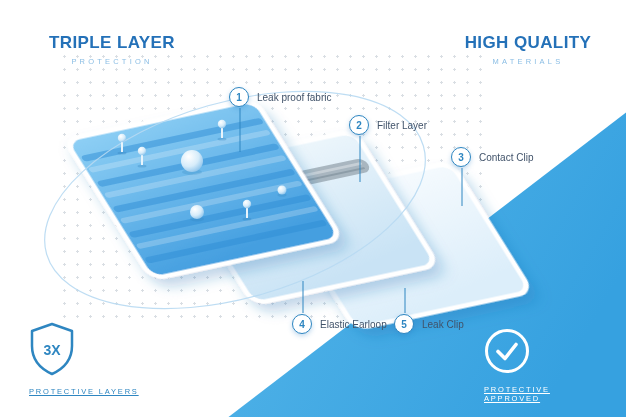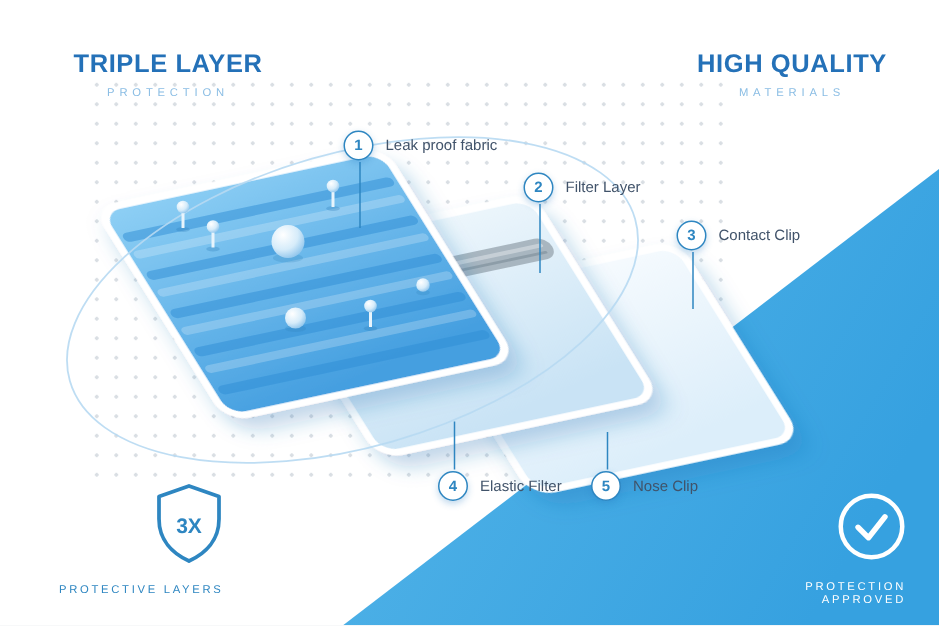--- a/index.html
+++ b/index.html
@@ -26,24 +26,24 @@
                   border:1.5px solid #2e86c1; color:#2e86c1; font-size:10px; font-weight:bold;
                   display:flex; align-items:center; justify-content:center;
                   box-shadow:0 2px 5px rgba(42,127,196,.3); flex:0 0 auto; }
   .callout .lbl { font-size:10px; color:#41536a; white-space:nowrap; }
   .c1 { left:229px; top:87px; }
   .c2 { left:349px; top:115px; }
   .c3 { left:451px; top:147px; }
   .c4 { left:292px; top:314px; }
   .c5 { left:394px; top:314px; }
 
-  .badge { position:absolute; width:120px; text-align:right; z-index:3; }
+  .badge { position:absolute; width:120px; text-align:left; z-index:3; }
   .badge-left  { left:29px;  top:322px; }
   .badge-right { left:484px; top:328px; }
-  .badge-label { font-size:7.5px; letter-spacing:1.8px; margin-top:7px; }
+  .badge-label { font-size:7.5px; letter-spacing:1.8px; margin-top:7px;text-decoration:underline; }
   .badge-left  .badge-label { color:#2e86c1; }
   .badge-right .badge-label { color:#ffffff; }
 </style>
 </head>
 <body>
 
 <div class="stage">
 
   <div class="dots"></div>
   <div class="triangle"></div>
@@ -157,36 +157,36 @@
   <div class="callout c2">
     <span class="num">2</span>
     <span class="lbl">Filter Layer</span>
   </div>
   <div class="callout c3">
     <span class="num">3</span>
     <span class="lbl">Contact Clip</span>
   </div>
   <div class="callout c4">
     <span class="num">4</span>
-    <span class="lbl">Elastic Filter</span>
+    <span class="lbl">Elastic Earloop</span>
   </div>
   <div class="callout c5">
     <span class="num">5</span>
-    <span class="lbl">Nose Clip</span>
+    <span class="lbl">Leak Clip</span>
   </div>
 
   <div class="badge badge-left">
     <svg width="46" height="54" viewBox="0 0 46 54">
       <path d="M23 2 L43 9 V24 C43 38 34 47 23 52 C12 47 3 38 3 24 V9 Z" fill="#ffffff" stroke="#2e86c1" stroke-width="2.5" stroke-linejoin="round"></path>
       <text x="23" y="33" text-anchor="middle" font-size="14" font-weight="bold" fill="#2e86c1" font-family="Liberation Sans, sans-serif">3X</text>
     </svg>
     <div class="badge-label">PROTECTIVE LAYERS</div>
   </div>
 
   <div class="badge badge-right">
     <svg width="46" height="46" viewBox="0 0 46 46">
       <circle cx="23" cy="23" r="20.5" fill="none" stroke="#ffffff" stroke-width="3"></circle>
       <polyline points="14,23.5 21,30.5 32,16.5" fill="none" stroke="#ffffff" stroke-width="3.6" stroke-linecap="round" stroke-linejoin="round"></polyline>
     </svg>
-    <div class="badge-label">PROTECTION APPROVED</div>
+    <div class="badge-label">PROTECTIVE APPROVED</div>
   </div>
 
 </div>
 
 </body></html>

